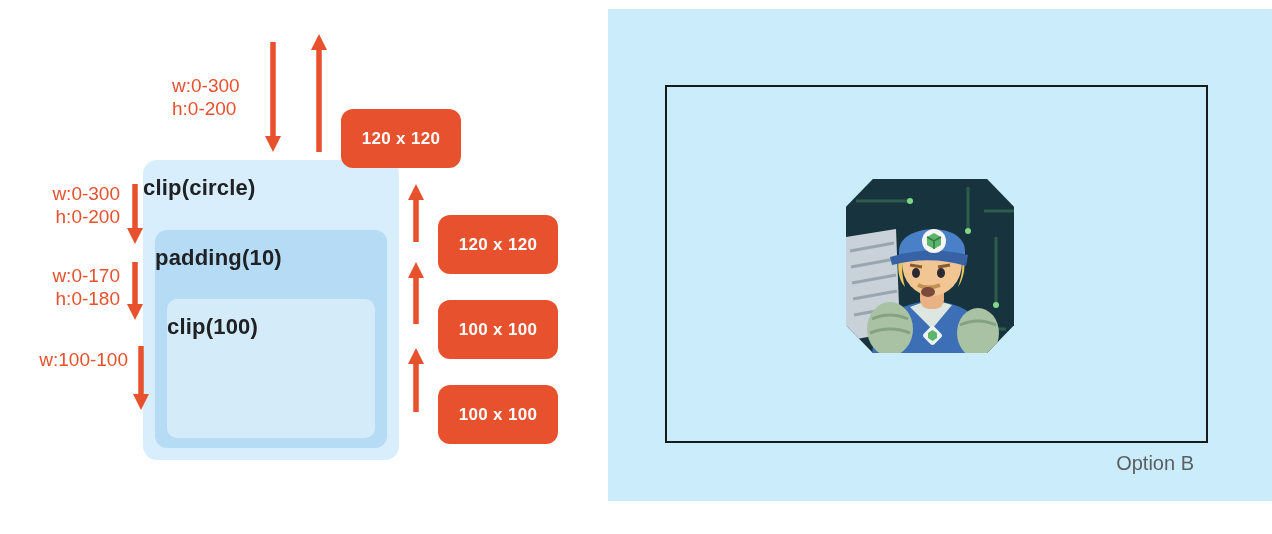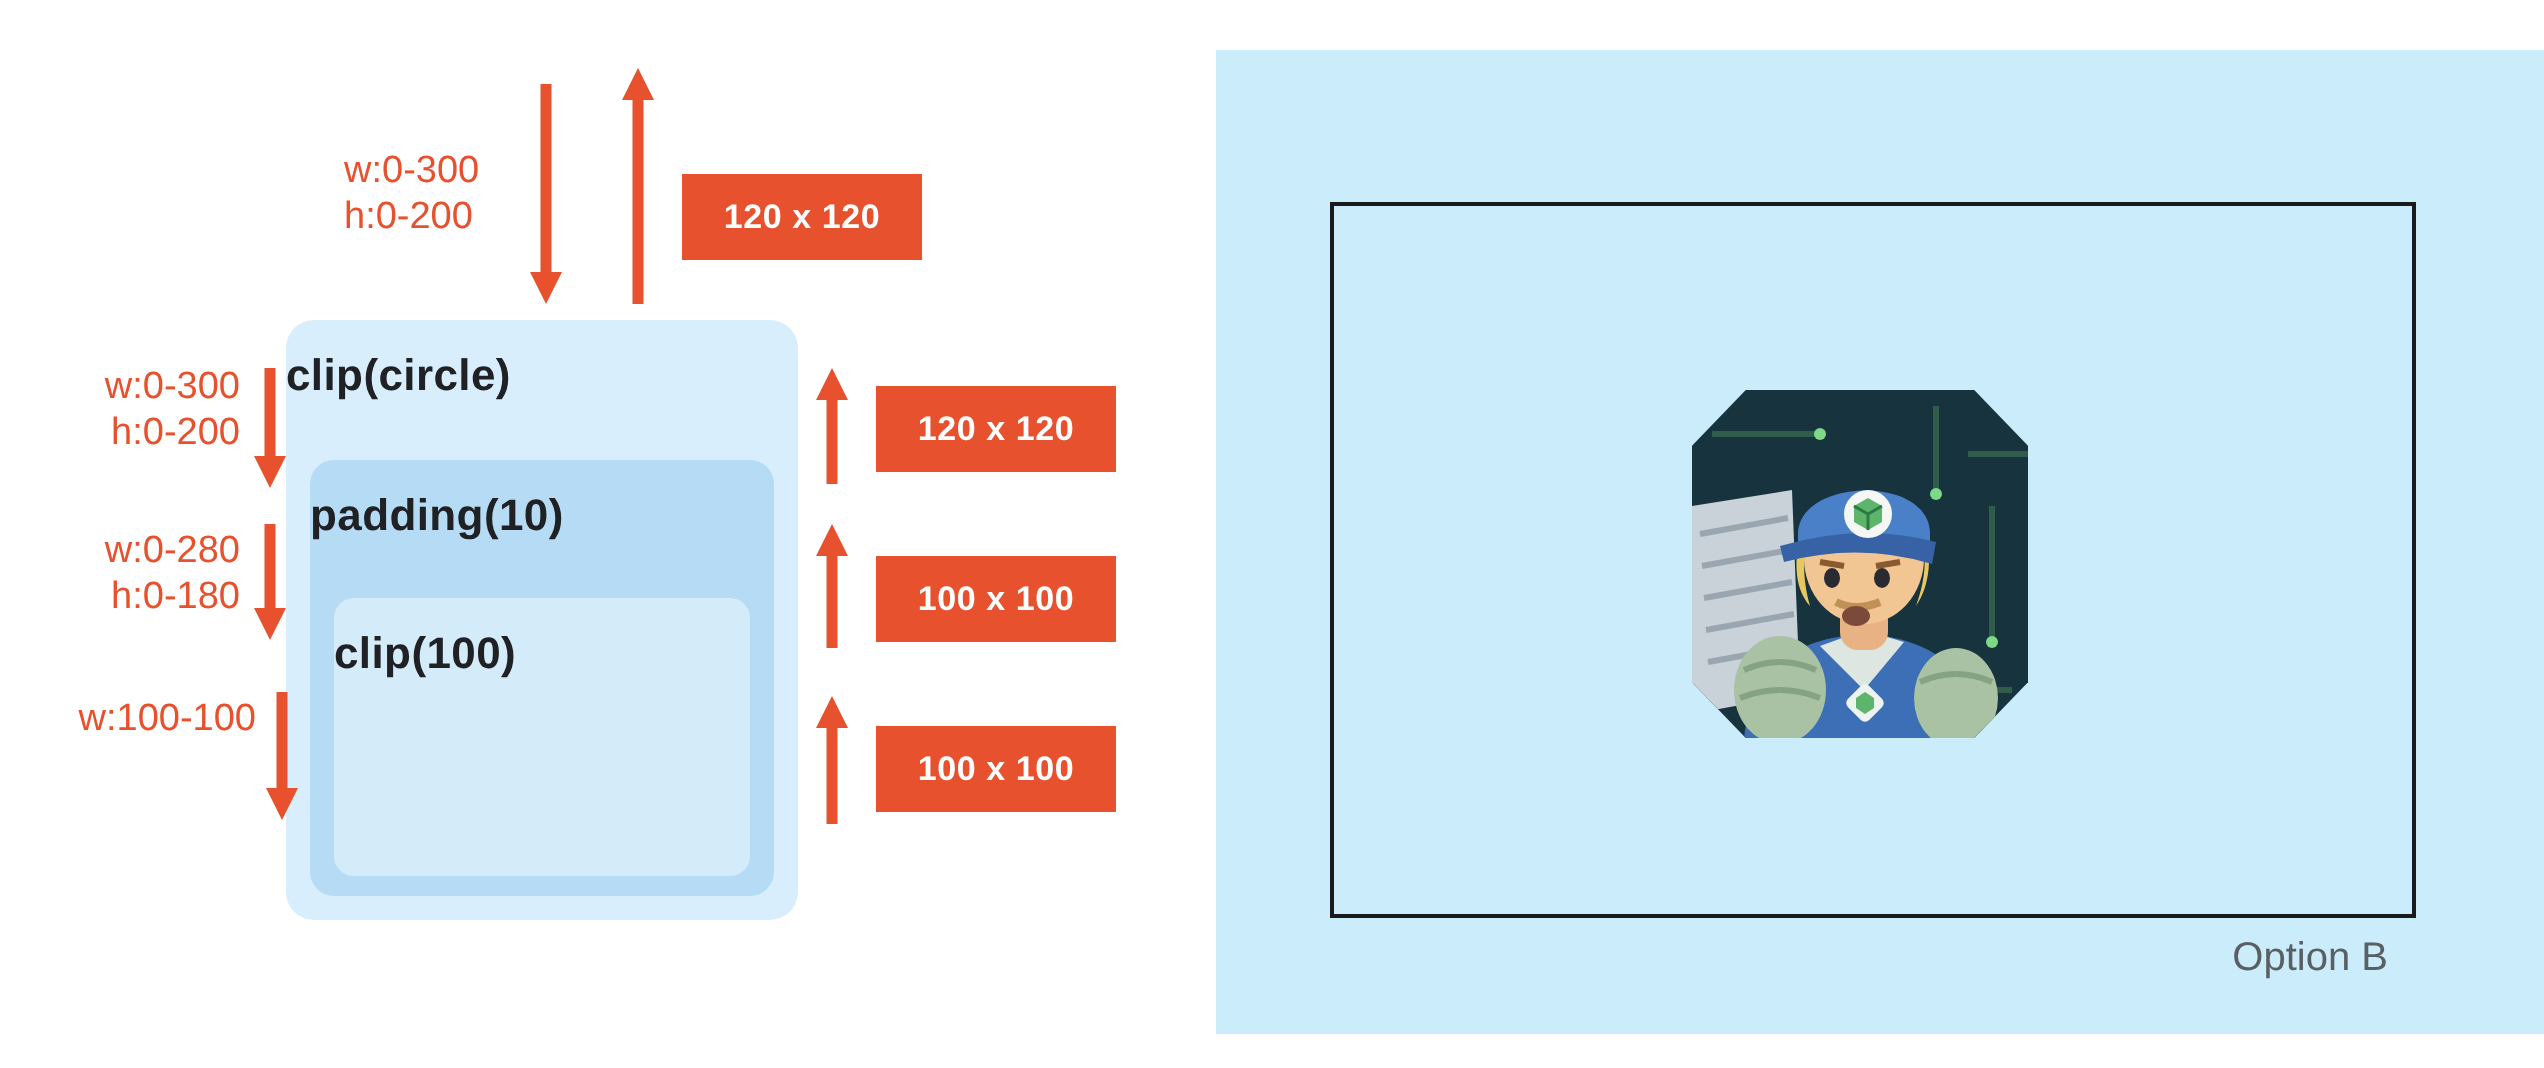--- a/index.html
+++ b/index.html
@@ -24,30 +24,31 @@
   .image-box .box-label{color:#ffffff;font-size:23px;padding-top:17px;}
   
   .constraint{
     position:absolute;color:#E8512D;font-weight:normal;
     font-size:19px;line-height:23px;
   }
   .constraint span{display:block;}
   .constraint.right-align{text-align:right;}
   
   .badge{
-    position:absolute;width:120px;height:43px;
-    background:#E8512D;border-radius:0;
+    position:absolute;width:120px;height:59px;
+    background:#E8512D;border-radius:12px;
     color:#ffffff;font-weight:bold;font-size:17px;
     display:flex;align-items:center;justify-content:center;
     letter-spacing:0.3px;
+    margin-top:22px;
   }
   .arrow{position:absolute;line-height:0;}
   
   .panel{
-    position:absolute;left:608px;top:25px;width:664px;height:492px;
+    position:absolute;left:608px;top:9px;width:664px;height:492px;
     background:#CBECFB;
   }
   .frame{
     position:absolute;left:57px;top:76px;width:543px;height:358px;
     border:2px solid #1A1A1A;box-sizing:border-box;
   }
   .character{
     position:absolute;left:238px;top:170px;width:168px;height:174px;
     clip-path:polygon(16% 0%, 84% 0%, 100% 16%, 100% 84%, 84% 100%, 16% 100%, 0% 84%, 0% 16%);
     overflow:hidden;
@@ -95,21 +96,21 @@
     <span>h:0-200</span>
   </div>
   <span class="arrow" style="left:126px;top:184px;">
     <svg width="18" height="60">
         <line x1="9" y1="0" x2="9" y2="46" stroke="#E8512D" stroke-width="5.5"></line>
         <polygon points="1,44 17,44 9,60" fill="#E8512D"></polygon>
       </svg>
   </span>
 
   <div class="constraint right-align" style="left:10px;top:264px;width:110px;">
-    <span>w:0-280</span>
+    <span>w:0-170</span>
     <span>h:0-180</span>
   </div>
   <span class="arrow" style="left:126px;top:262px;">
     <svg width="18" height="58">
         <line x1="9" y1="0" x2="9" y2="44" stroke="#E8512D" stroke-width="5.5"></line>
         <polygon points="1,42 17,42 9,58" fill="#E8512D"></polygon>
       </svg>
   </span>
 
   <div class="constraint right-align" style="left:8px;top:348px;width:120px;">

